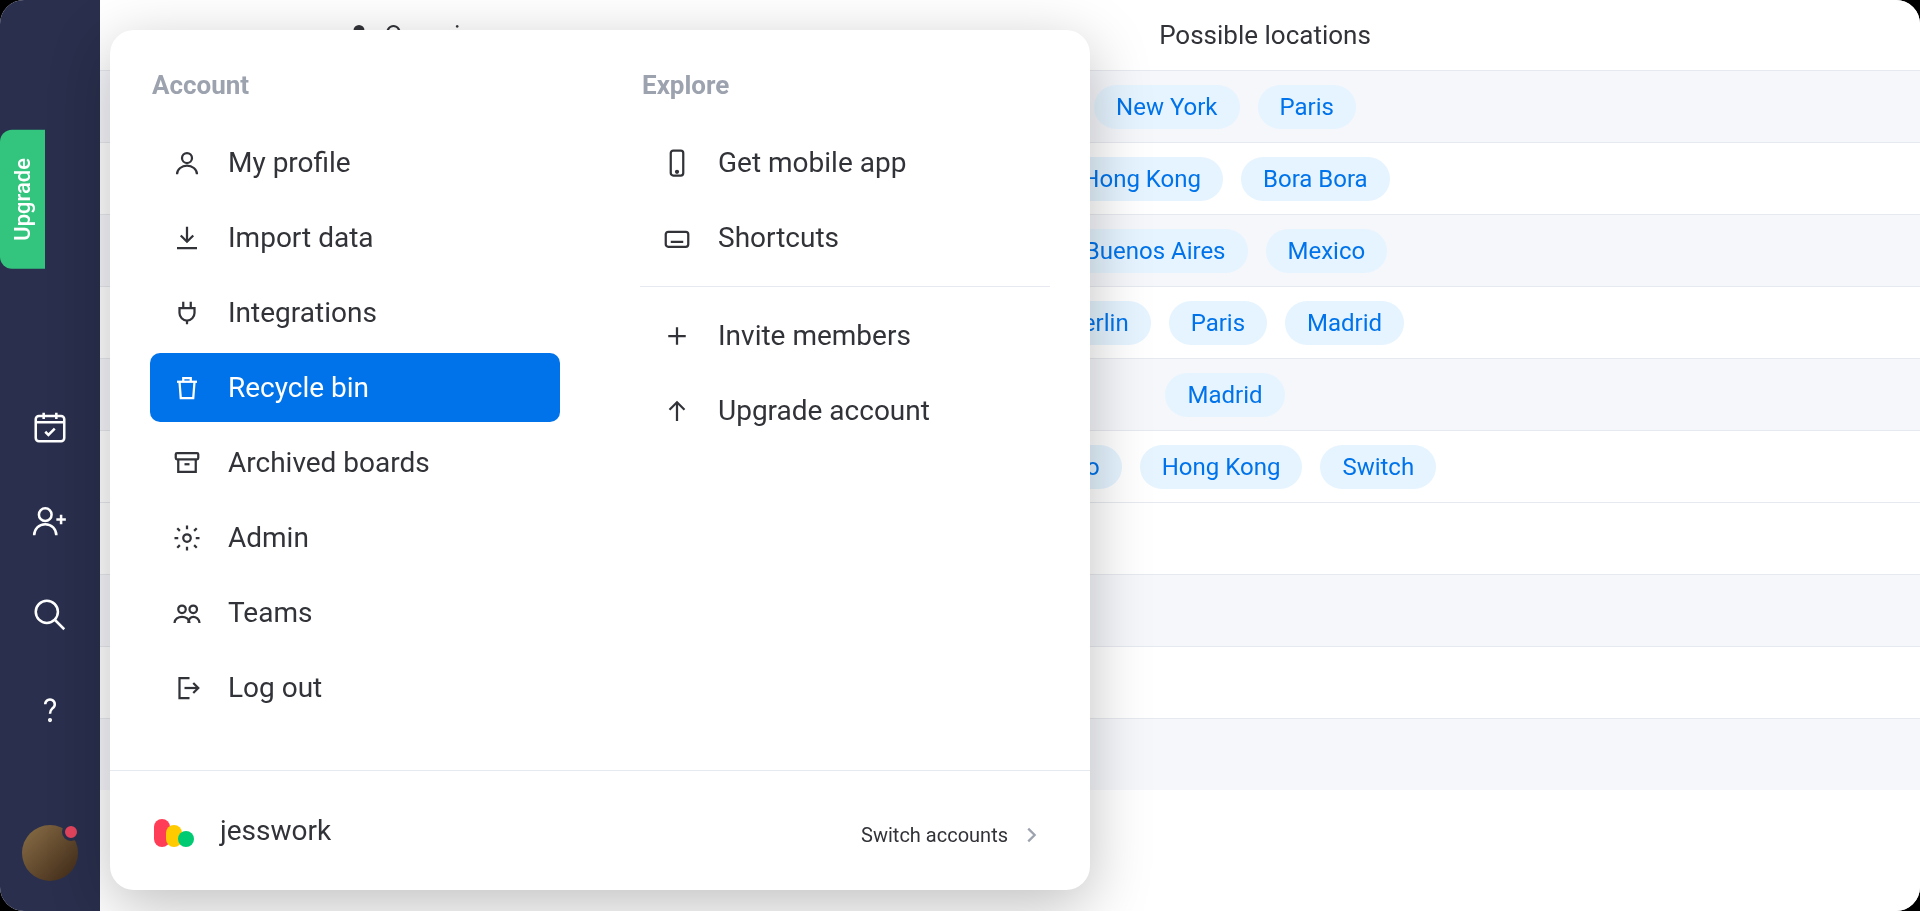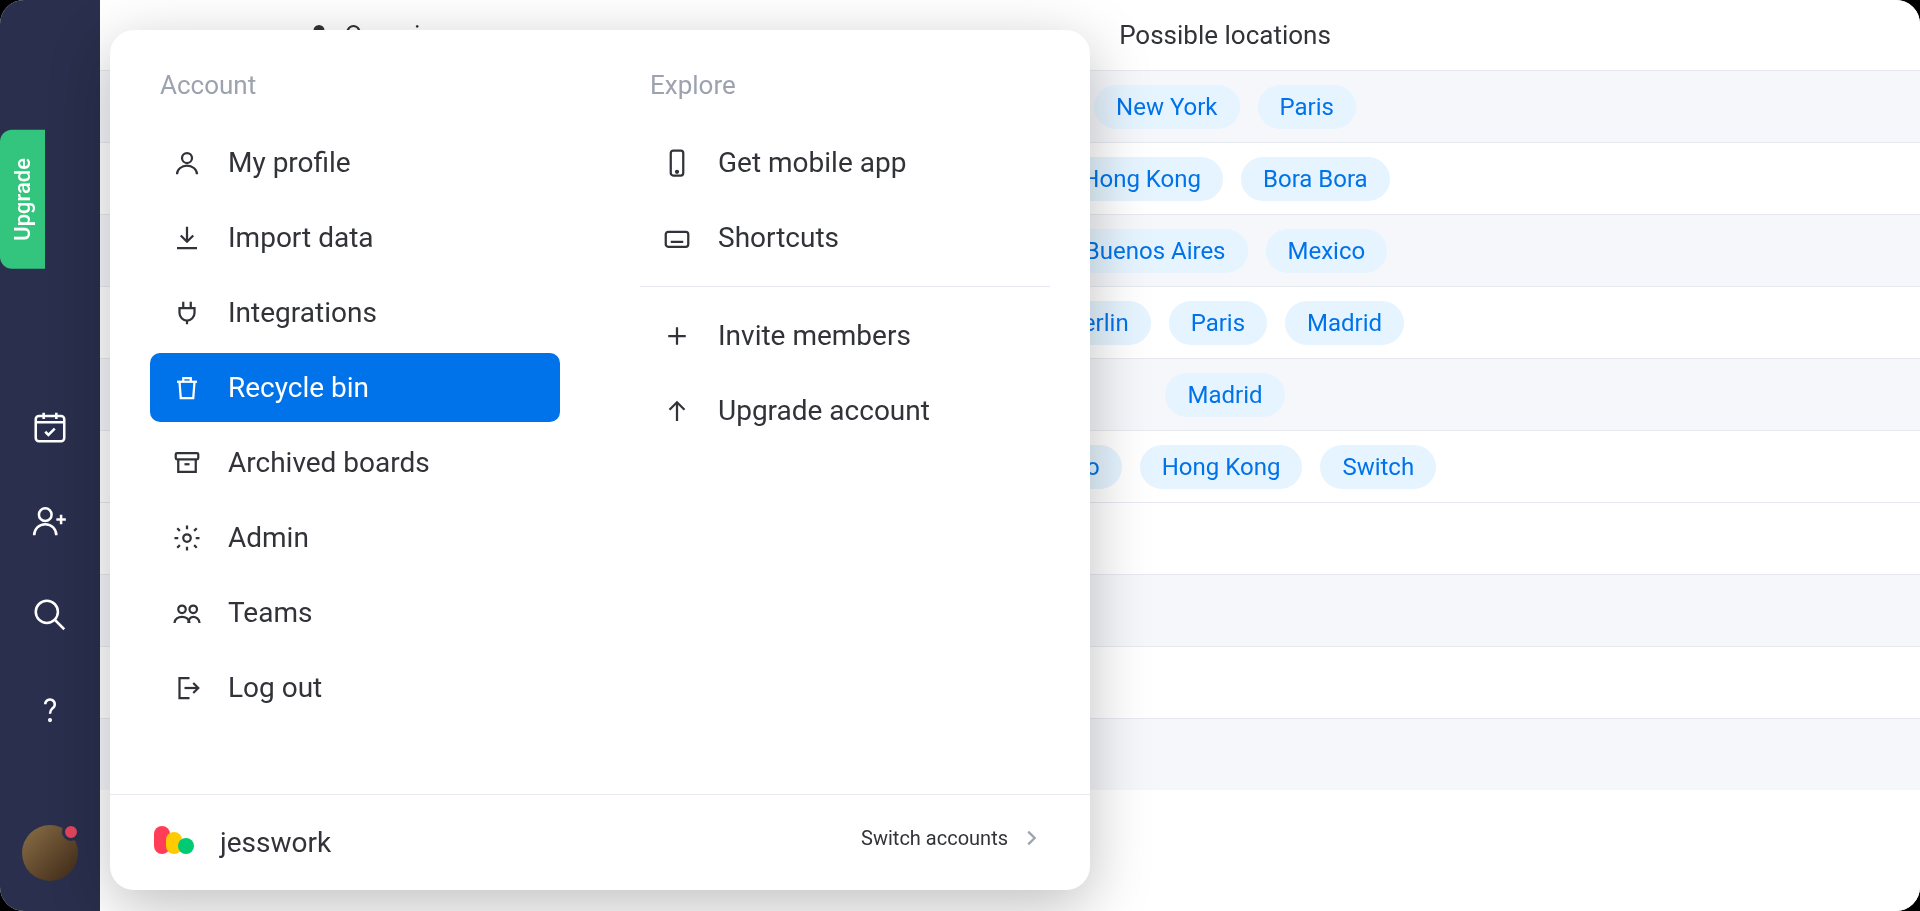--- a/index.html
+++ b/index.html
@@ -86,23 +86,23 @@
   flex: 1;
   display: flex;
   padding: 40px 0 0 0;
 }
 .flyout-col {
   flex: 1;
   padding: 0 40px;
 }
 .flyout-col h3 {
   font-size: 26px;
-  font-weight: 400;
+  font-weight: 700;
   color: #9ca3af;
-  margin: 0 0 28px 10px;
+  margin: 0 0 28px 2px;
 }
 .menu-item {
   display: flex;
   align-items: center;
   gap: 26px;
   padding: 18px 22px;
   border-radius: 10px;
   font-size: 28px;
   color: #323338;
   cursor: pointer;
@@ -122,22 +122,22 @@
   width: 12px; height: 12px; border-radius: 50%; background: #e2445c;
   margin-left: -10px;
   align-self: flex-start;
   margin-top: 4px;
 }
 .divider { border-top: 1px solid #e6e9ef; margin: 14px 0; }
 
 .flyout-footer {
   border-top: 1px solid #e6e9ef;
   display: flex;
-  align-items: flex-start;
-  padding: 31px 48px;
+  align-items: flex-end;
+  padding: 43px 48px;
   gap: 26px;
 }
 .logo-dots {
   display: flex; gap: -6px; align-items: flex-end;
 }
 .logo-dots span {
   width: 16px; height: 28px; border-radius: 8px; display: inline-block;
   margin-left: -4px;
 }
 .logo-dots span:nth-child(1){ background:#ff3d57; height:28px; }
@@ -158,20 +158,21 @@
 
 .board-area {
   flex: 1;
   background: #fff;
   display: flex;
   flex-direction: column;
 }
 .board-header {
   display: flex;
   padding: 20px 12px;
+  gap: 40px;
 }
 .board-header .colhead {
   display: flex;
   align-items: center;
   justify-content: center;
   gap: 14px;
   font-size: 26px;
   color: #323338;
 }
 .board-header .colhead svg { width:22px; height:22px; fill:#323338; }

